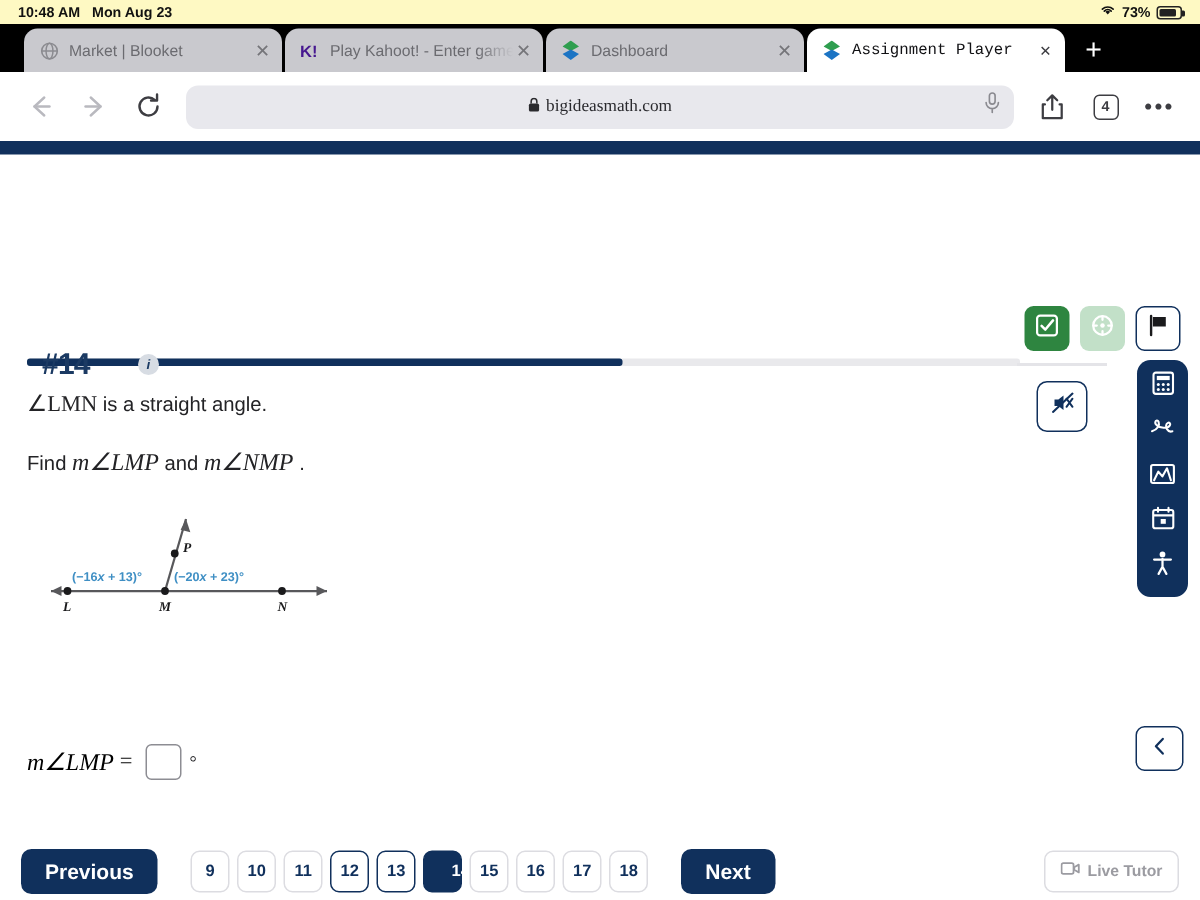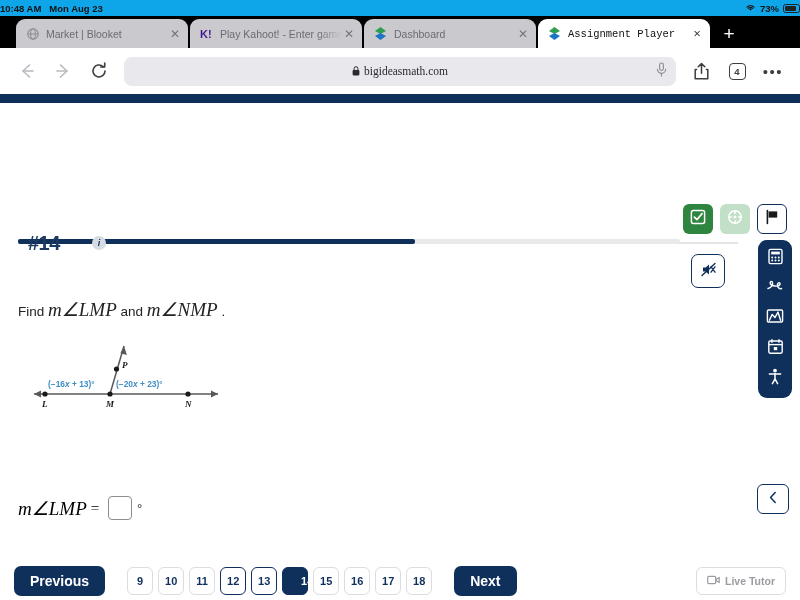--- a/index.html
+++ b/index.html
@@ -6,23 +6,23 @@
   html, body {
     width: 800px; height: 600px;
     overflow: hidden;
     font-family: "Liberation Sans", sans-serif;
     background: #ffffff;
   }
 
   
   .statusbar {
     height: 16px; width: 100%;
-    background: #0ea5e9;
+    background: #fef9c3;
     display: flex; align-items: center;
-    padding: 0 0;
+    padding: 0 12px;
     font-size: 9.5px; color: #111;
     font-weight: 600;
   }
   .sb-time { margin-right: 8px; }
   .sb-date { font-weight: 600; }
   .sb-right { margin-left: auto; display: flex; align-items: center; gap: 4px; }
   .sb-batt {
     width: 17px; height: 9px; border: 1px solid #222; border-radius: 2.5px;
     position: relative; display: inline-block;
   }
@@ -136,21 +136,21 @@
   }
   .progress-fill {
     height: 5px; background: #10305c; border-radius: 2px; width: 60%;
   }
 
   
   .ptext {
     position:absolute; left: 18px;
     font-size: 13.5px; color: #232326;
   }
-  .mathit { font-family: "Liberation Serif", serif; font-style: italic; font-size: 19px; }
+  .mathit { font-family: "Liberation Serif", serif; font-style: italic; font-size: 16px; }
   .mathup { font-family: "Liberation Serif", serif; font-style: normal; font-size: 15px; }
 
   
   .diagram { position:absolute; left: 16px; top: 238px; }
 
   
   .ansrow { position: absolute; left: 18px; display: flex; align-items: center; }
   .ansbox {
     width: 24px; height: 24px; border: 1.3px solid #8d8d93;
     border-radius: 4px; background: #fff; margin: 0 5px;
@@ -344,20 +344,24 @@
 <div class="page">
 
   <div class="app-topbar"></div>
 
   <div class="progress-track">
     <div class="progress-fill" id="progfill" style="width: 60%;"></div>
   </div>
   <div class="prob-num">#14</div>
   <div class="prob-info">i</div>
 
+  <div class="ptext" style="top:166px;">
+    <span class="mathup">∠LMN</span>
+    <span>is a straight angle.</span>
+  </div>
 
   <div class="ptext" style="top:204px;">
     <span>Find</span>
     <span class="mathit">m∠LMP</span>
     <span>and</span>
     <span class="mathit">m∠NMP</span>
     <span>.</span>
   </div>
 
   <div class="diagram">

